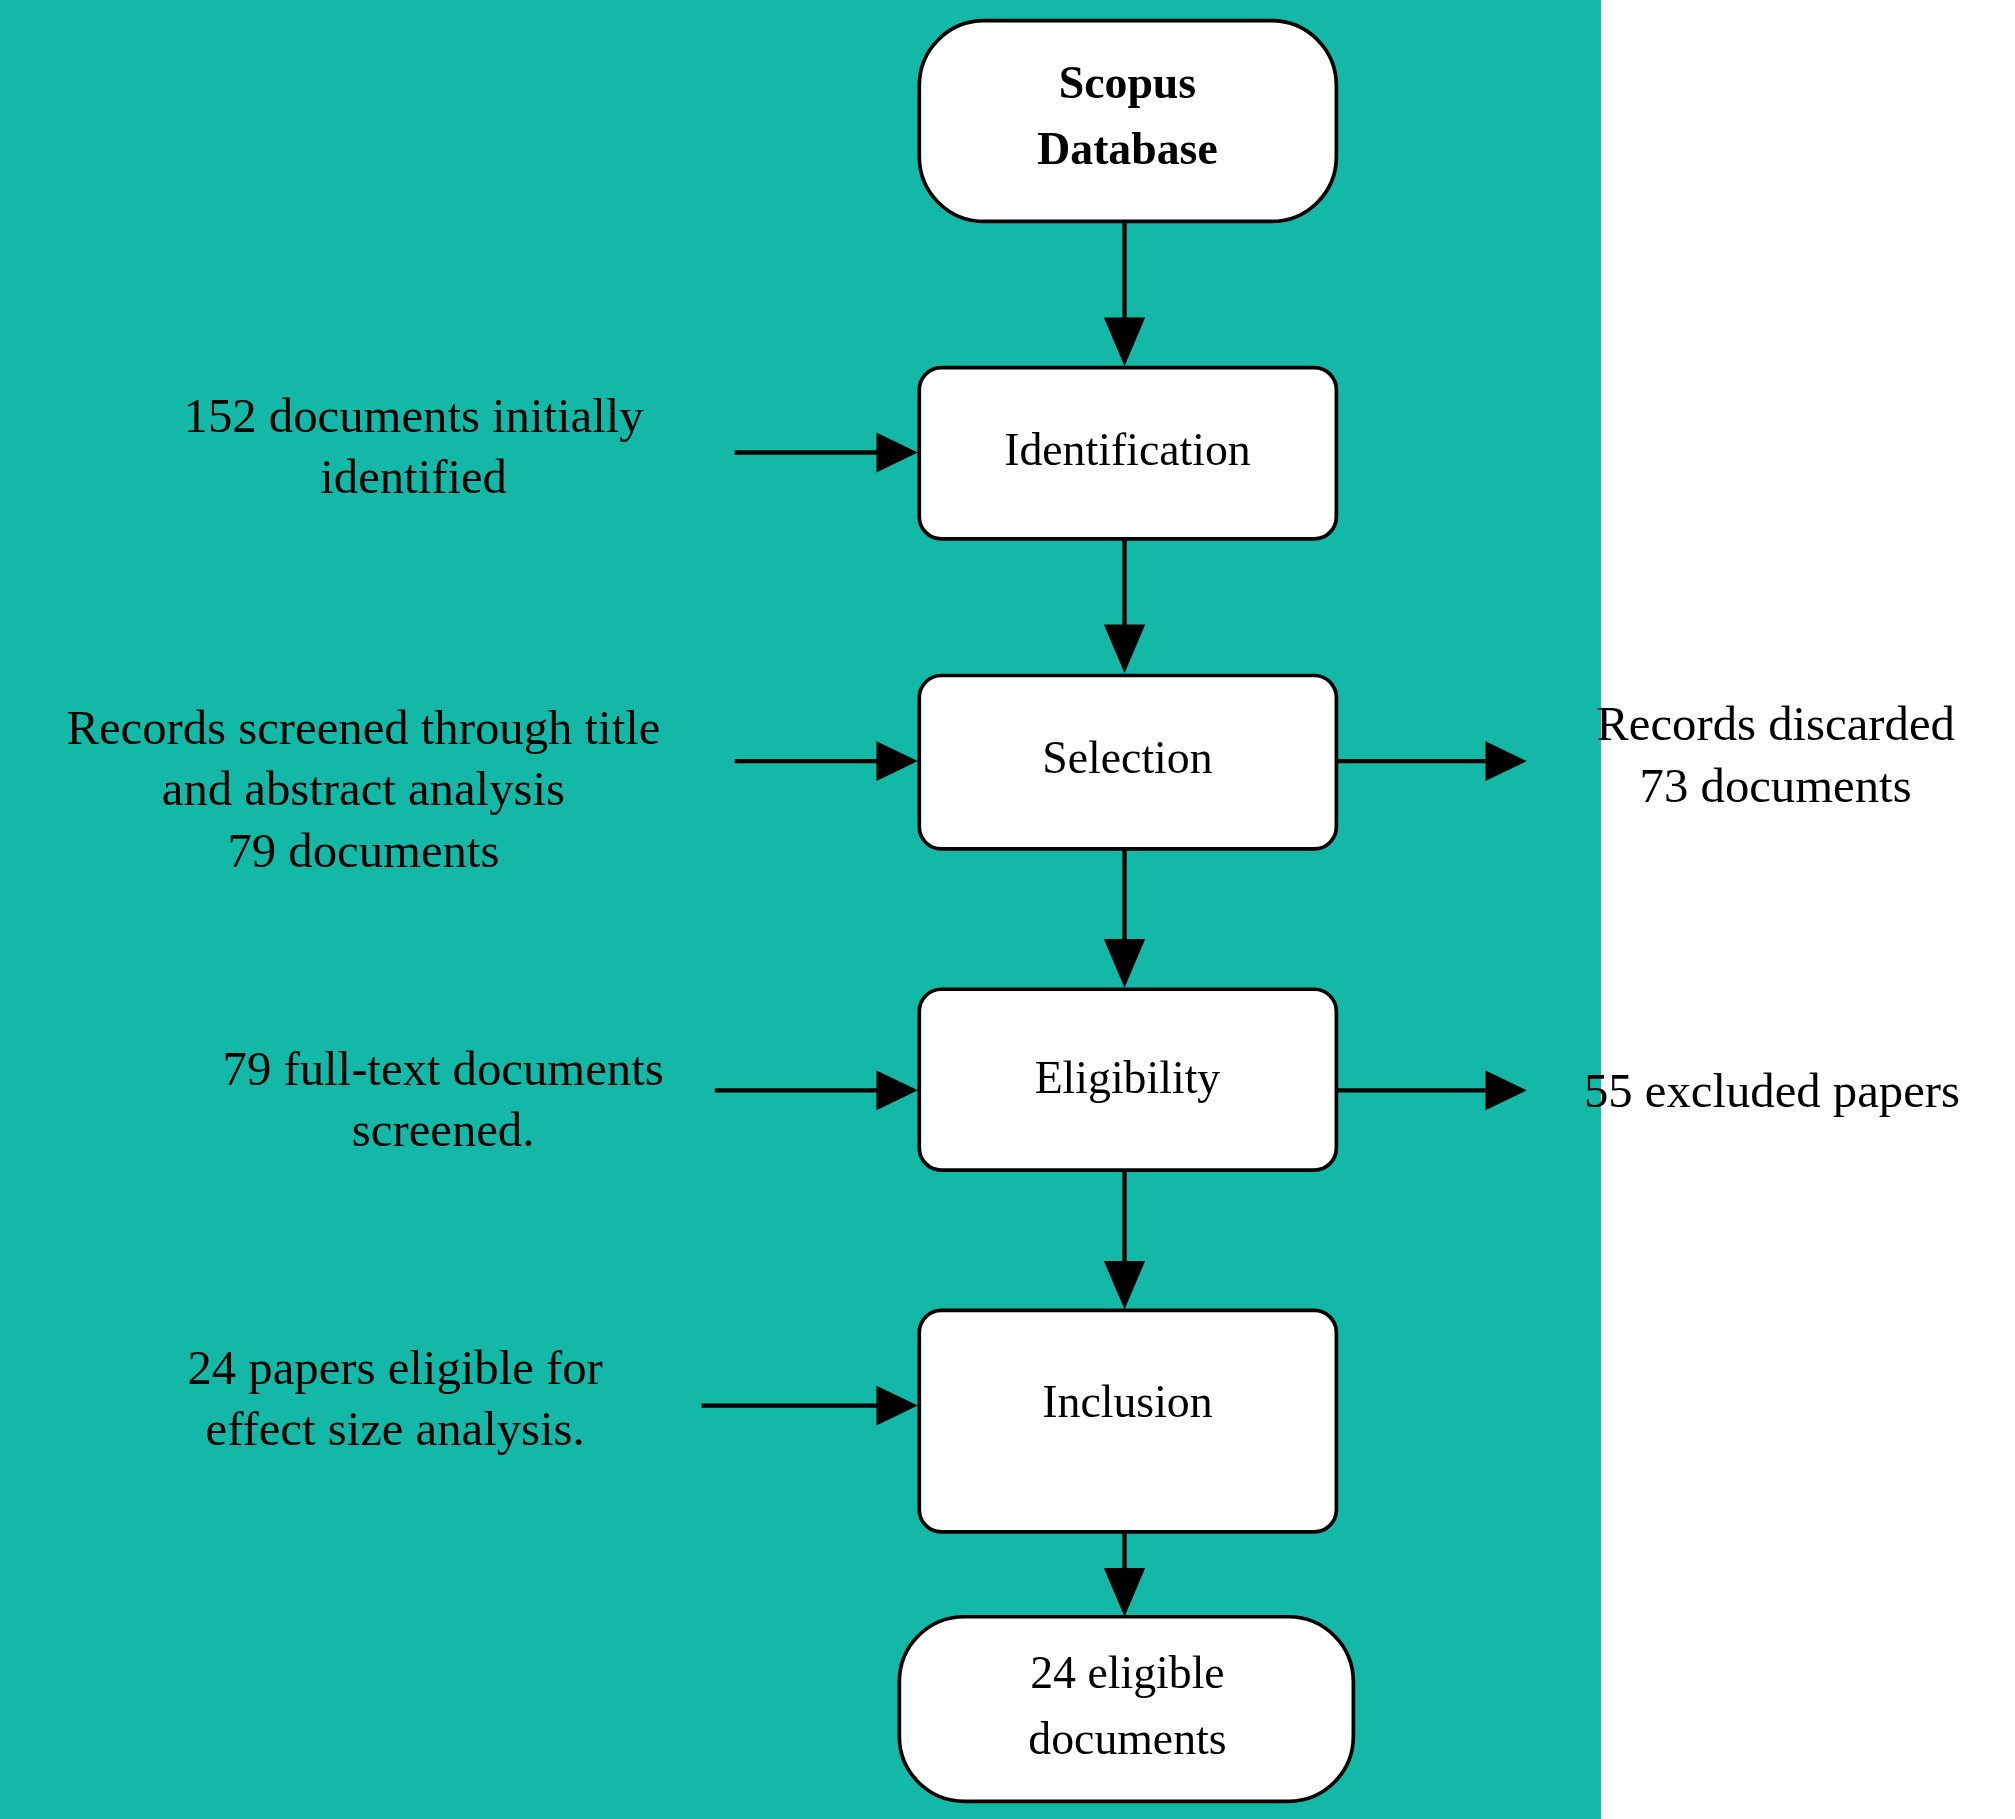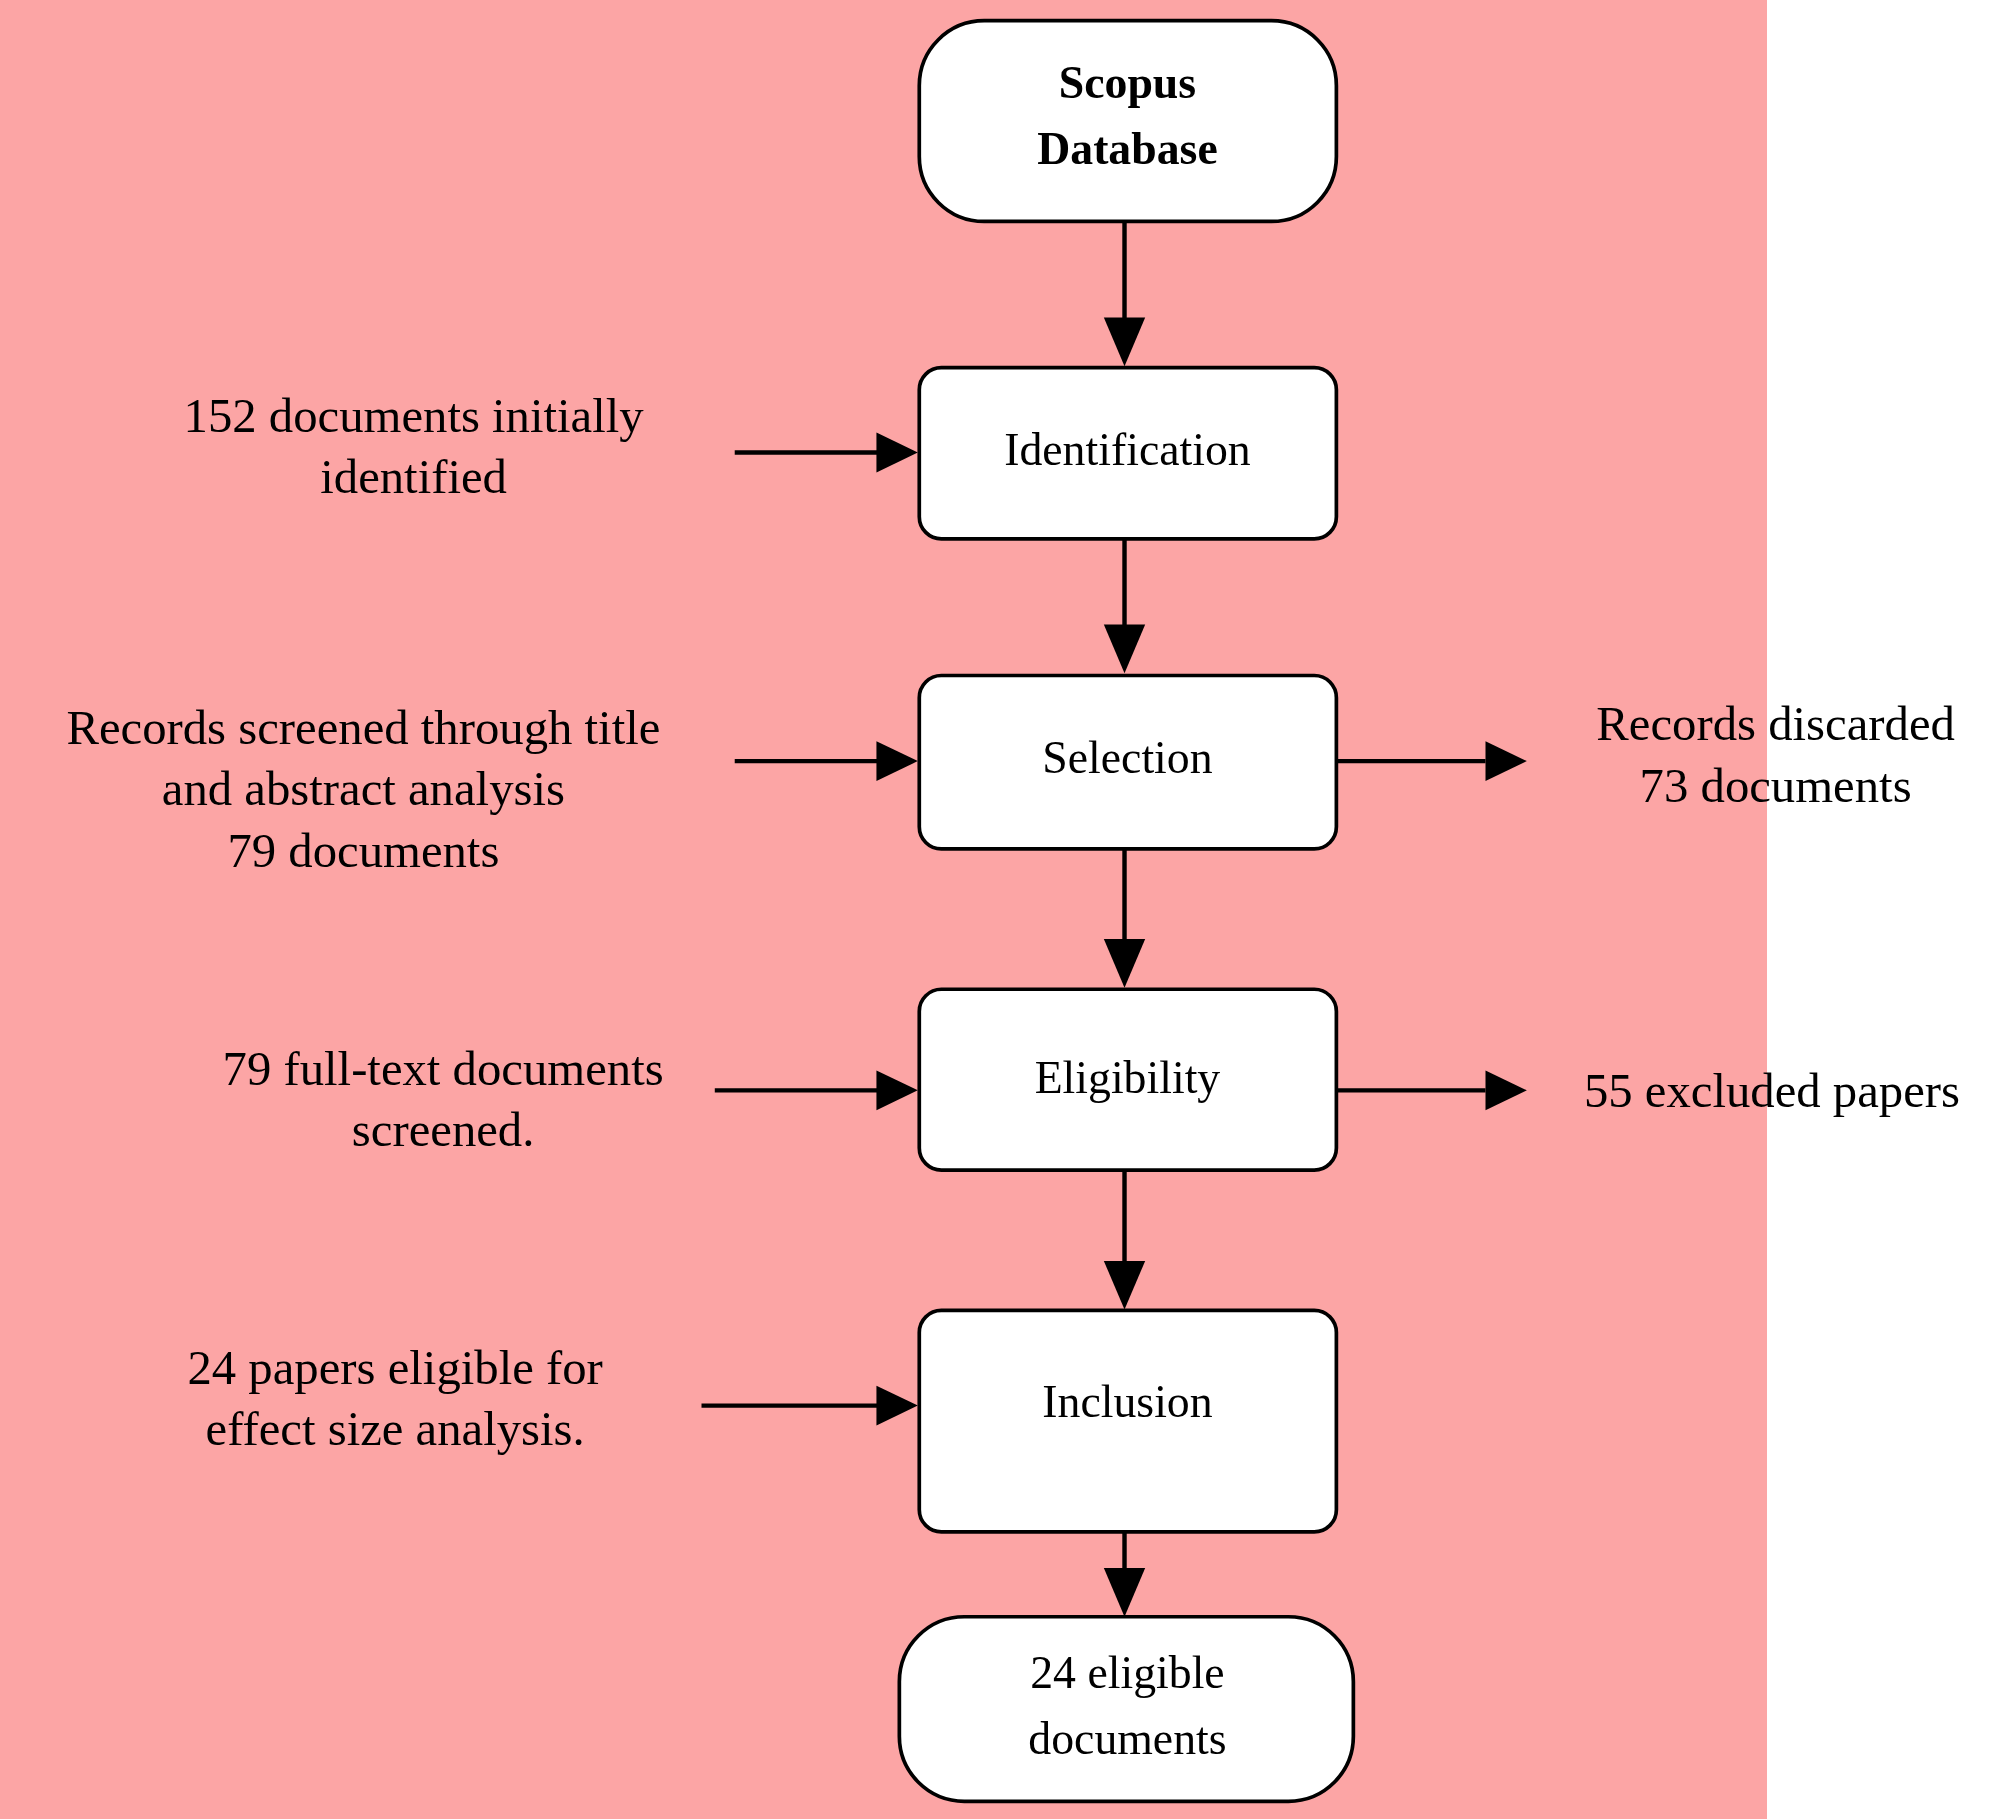--- a/index.html
+++ b/index.html
@@ -8,23 +8,23 @@
     background: #ffffff;
   }
   body {
     width: 2015px;
     height: 1819px;
     overflow: hidden;
     font-family: "Liberation Serif", "DejaVu Serif", serif;
   }
   #flowchart-root {
     position: relative;
-    width: 1767px;
+    width: 1601px;
     height: 1819px;
-    background: #fca5a5;
+    background: #14b8a6;
   }
   svg#flow-svg {
     position: absolute;
     left: 0;
     top: 0;
     width: 2015px;
     height: 1819px;
     display: block;
   }
   .node-shape {

